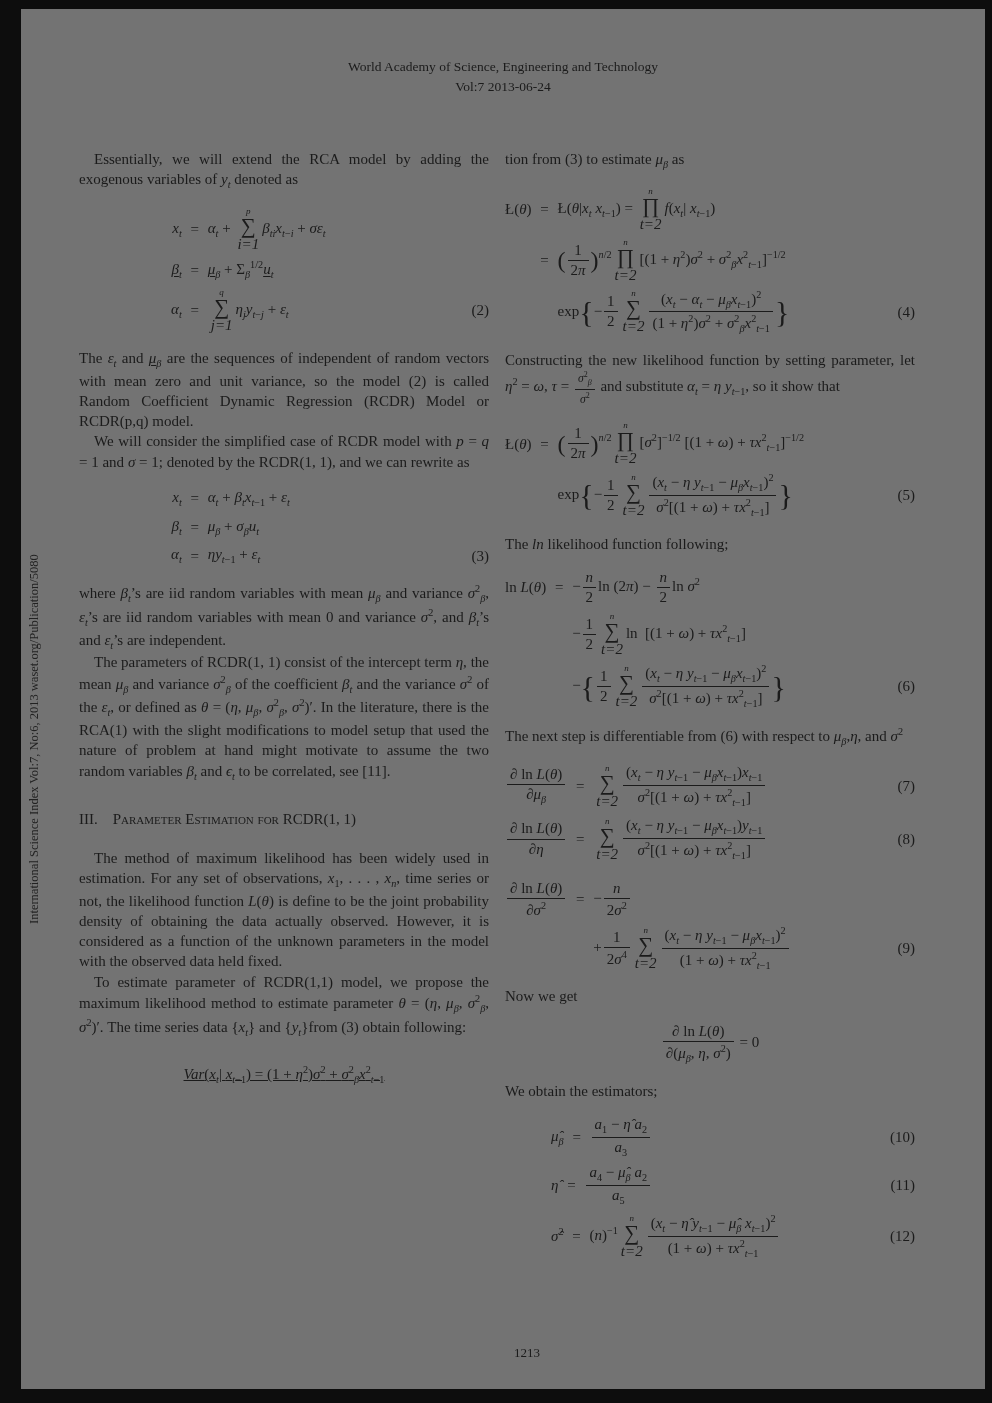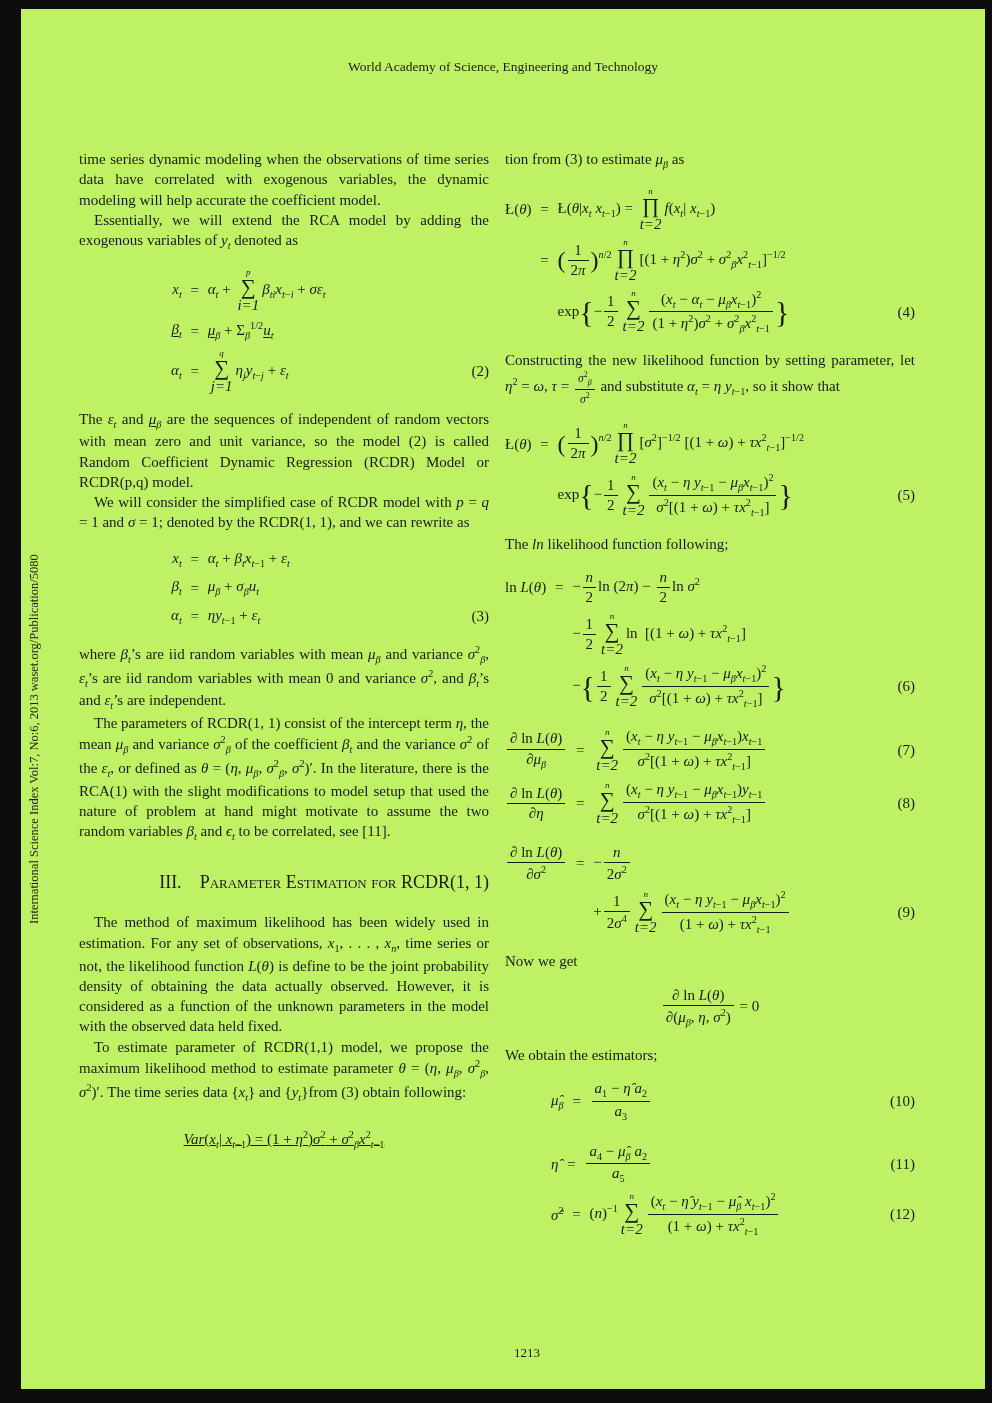--- a/index.html
+++ b/index.html
@@ -1,28 +1,28 @@
 <!DOCTYPE html>
 <html><head>
 <meta charset="utf-8">
 <style>
   html,body{margin:0;padding:0;background:#0d0d0d;}
   .canvas{position:relative;width:992px;height:1403px;background:#0d0d0d;overflow:hidden;
           font-family:"Liberation Serif", serif;color:#1b1b1b;}
-  .page{position:absolute;left:21px;top:9px;width:964px;height:1380px;background:#bef264;}
+  .page{position:absolute;left:21px;top:9px;width:964px;height:1380px;background:#737373;}
   .hdr{position:absolute;left:0;top:48px;width:100%;text-align:center;font-size:13.5px;line-height:1.5;}
   .sidebar{position:absolute;left:6px;top:485px;height:430px;writing-mode:vertical-rl;
            transform:rotate(180deg);font-size:12.5px;color:#222;white-space:nowrap;}
   .col{position:absolute;top:140px;font-size:15px;line-height:1.35;}
   .colL{left:58px;width:410px;}
   .colR{left:484px;width:410px;}
   .p{text-align:justify;margin:0;}
   .pi{text-indent:15px;}
   .p .fr{font-size:78%;}
-  h3.sect{font-size:18px;font-weight:normal;text-align:right;margin:26px 0 18px;}
+  h3.sect{font-size:15px;font-weight:normal;text-align:left;margin:26px 0 18px;}
   .scx{font-variant:small-caps;}
   
   .eqblock{margin:12px 0;}
   .eqt{width:100%;border-collapse:collapse;}
   .eqt td{padding:3px 0;vertical-align:middle;font-size:15px;}
   .eqt .l{text-align:right;white-space:nowrap;width:1%;}
   .eqt.ind .l{padding-left:92px;}
   .eqt.ind2 .l{padding-left:46px;}
   .eqt .r{width:26px;text-align:center;}
   .eqt .x{text-align:left;}
@@ -42,26 +42,26 @@
   .ftr{position:absolute;left:0;bottom:28px;width:100%;text-align:center;font-size:13px;margin-left:24px;}
 </style>
 </head>
 <body>
 
 <div class="canvas">
   <div class="page">
 
     <div class="hdr">
       <div>World Academy of Science, Engineering and Technology</div>
+      <div>Vol:7 2013-06-24</div>
     </div>
 
     <div class="sidebar">International Science Index Vol:7, No:6, 2013 waset.org/Publication/5080</div>
 
     <div class="col colL">
-      <p class="p">time series dynamic modeling when the observations of time series data have correlated with exogenous variables, the dynamic modeling will help accurate the coefficient model.</p>
       <p class="p pi">Essentially, we will extend the RCA model by adding the exogenous variables of <i>y</i><sub><i>t</i></sub> denoted as</p>
       <div class="eqblock">
           <table class="eqt ind">
             <tbody>
               <tr>
                 <td class="l"><i>x</i><sub><i>t</i></sub></td>
                 <td class="r">=</td>
                 <td class="x"><i>α</i><sub><i>t</i></sub> + <span class="so"><span class="t">p</span><span class="g">∑</span><span class="b">i=1</span></span><i>β</i><sub><i>ti</i></sub><i>x</i><sub><i>t</i>−<i>i</i></sub> + <i>σε</i><sub><i>t</i></sub></td>
                 <td class="n"></td>
               </tr>
@@ -177,20 +177,21 @@
               </tr>
               <tr>
                 <td class="l"></td>
                 <td class="r"></td>
                 <td class="x">−<span class="bb">{</span><span class="fr"><span class="nu">1</span><span class="de">2</span></span><span class="so"><span class="t">n</span><span class="g">∑</span><span class="b">t=2</span></span><span class="fr"><span class="nu">(<i>x</i><sub><i>t</i></sub> − <i>η</i> <i>y</i><sub><i>t</i>−1</sub> − <i>μ</i><sub><i>β</i></sub><i>x</i><sub><i>t</i>−1</sub>)<sup>2</sup></span><span class="de"><i>σ</i><sup>2</sup>[(1 + <i>ω</i>) + <i>τx</i><sup>2</sup><sub><i>t</i>−1</sub>]</span></span><span class="bb">}</span></td>
                 <td class="n">(6)</td>
               </tr>
             </tbody>
           </table>
         </div>
+      <p class="p">The next step is differentiable from (6) with respect to <i>μ</i><sub><i>β</i></sub>,<i>η</i>, and <i>σ</i><sup>2</sup></p>
       <div class="eqblock" style="margin-bottom:2px;">
           <table class="eqt">
             <tbody>
               <tr>
                 <td class="l"><span class="fr"><span class="nu">∂ ln <i>L</i>(<i>θ</i>)</span><span class="de">∂<i>μ</i><sub><i>β</i></sub></span></span></td>
                 <td class="r">=</td>
                 <td class="x"><span class="so"><span class="t">n</span><span class="g">∑</span><span class="b">t=2</span></span><span class="fr"><span class="nu">(<i>x</i><sub><i>t</i></sub> − <i>η</i> <i>y</i><sub><i>t</i>−1</sub> − <i>μ</i><sub><i>β</i></sub><i>x</i><sub><i>t</i>−1</sub>)<i>x</i><sub><i>t</i>−1</sub></span><span class="de"><i>σ</i><sup>2</sup>[(1 + <i>ω</i>) + <i>τx</i><sup>2</sup><sub><i>t</i>−1</sub>]</span></span></td>
                 <td class="n">(7)</td>
               </tr>
             </tbody>
@@ -222,21 +223,21 @@
                 <td class="r"></td>
                 <td class="x">+<span class="fr"><span class="nu">1</span><span class="de">2<i>σ</i><sup>4</sup></span></span><span class="so"><span class="t">n</span><span class="g">∑</span><span class="b">t=2</span></span><span class="fr"><span class="nu">(<i>x</i><sub><i>t</i></sub> − <i>η</i> <i>y</i><sub><i>t</i>−1</sub> − <i>μ</i><sub><i>β</i></sub><i>x</i><sub><i>t</i>−1</sub>)<sup>2</sup></span><span class="de">(1 + <i>ω</i>) + <i>τx</i><sup>2</sup><sub><i>t</i>−1</sub></span></span></td>
                 <td class="n">(9)</td>
               </tr>
             </tbody>
           </table>
         </div>
       <p class="p">Now we get</p>
       <div class="ceq"><span class="fr"><span class="nu">∂ ln <i>L</i>(<i>θ</i>)</span><span class="de">∂(<i>μ</i><sub><i>β</i></sub>, <i>η</i>, <i>σ</i><sup>2</sup>)</span></span> = 0</div>
       <p class="p">We obtain the estimators;</p>
-      <div class="eqblock" style="margin-bottom:14px;">
+      <div class="eqblock" style="margin-bottom:0;">
           <table class="eqt ind2">
             <tbody>
               <tr>
                 <td class="l"><i>μ̂</i><sub><i>β</i></sub></td>
                 <td class="r">=</td>
                 <td class="x"><span class="fr"><span class="nu"><i>a</i><sub>1</sub> − <i>η̂</i> <i>a</i><sub>2</sub></span><span class="de"><i>a</i><sub>3</sub></span></span></td>
                 <td class="n">(10)</td>
               </tr>
             </tbody>
           </table>

